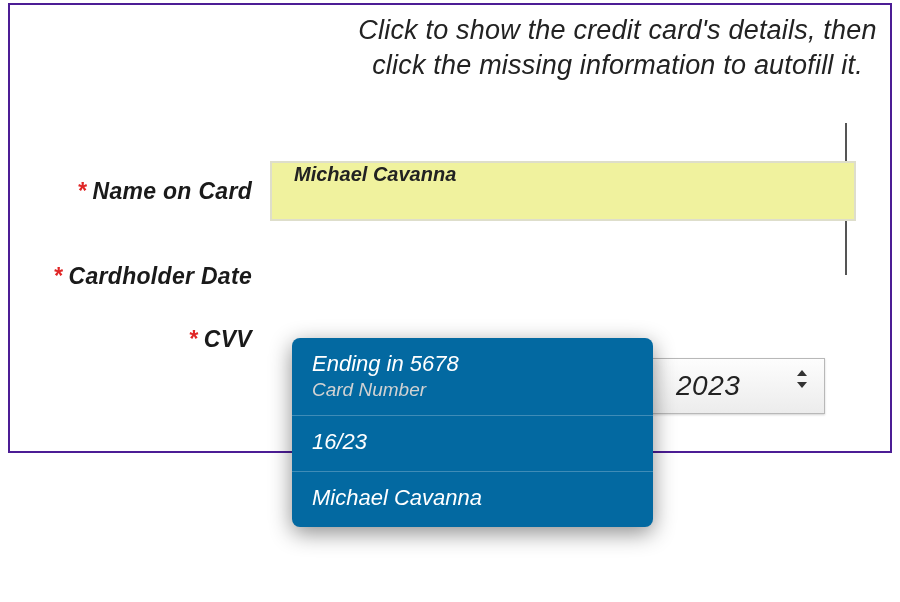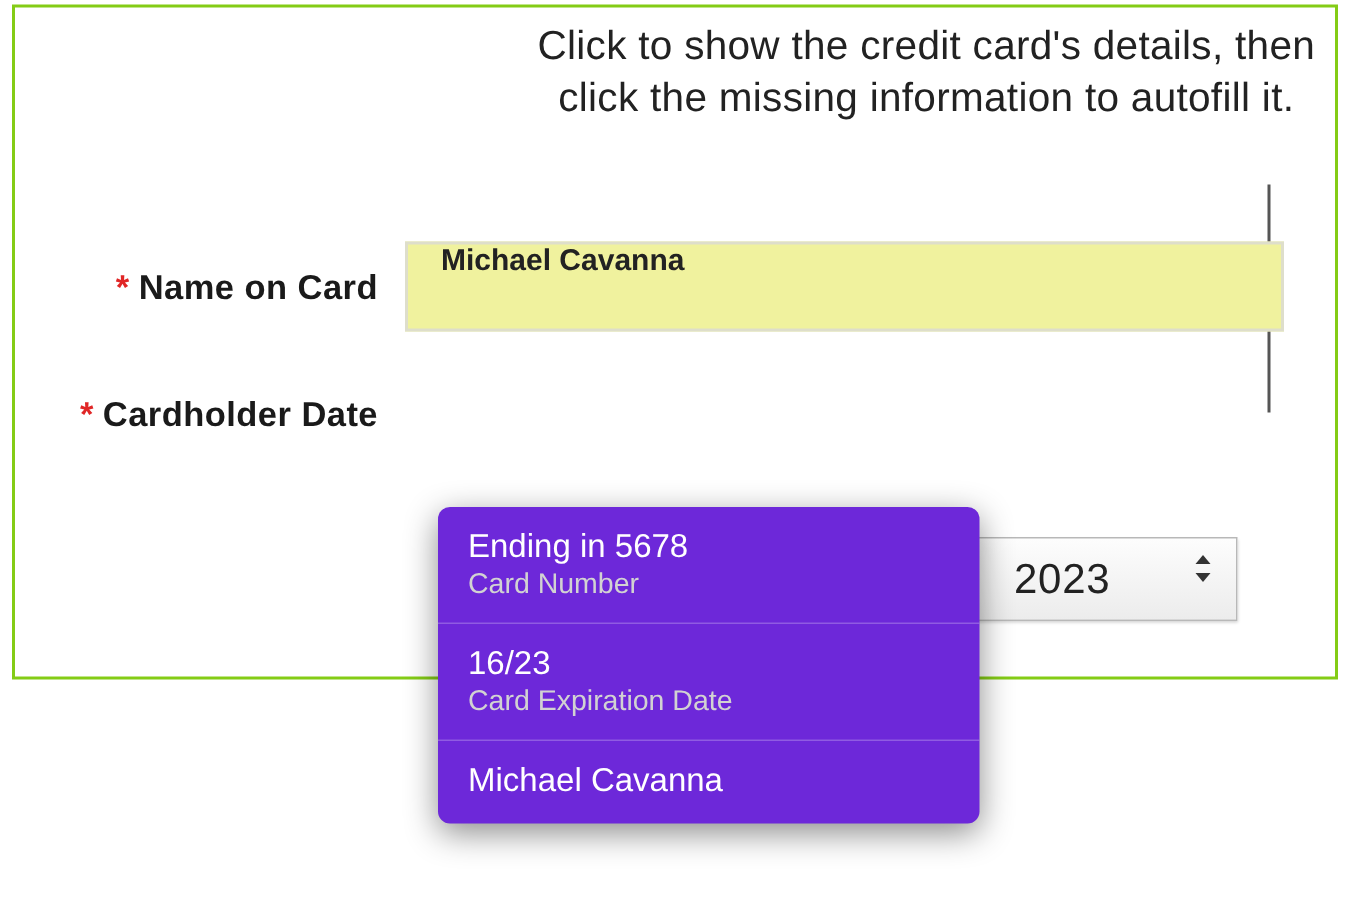--- a/index.html
+++ b/index.html
@@ -7,22 +7,23 @@
       width: 900px;
       height: 602px;
       font-family: -apple-system, "Helvetica Neue", Helvetica, Arial, sans-serif;
       background: #fff;
       position: relative;
       overflow: hidden;
     }
     .frame {
       position: absolute;
       left: 8px; right: 8px; top: 3px; height: 450px;
-      border: 2px solid #84cc16;
+      border: 2px solid #4c1d95;
       background: #fff;
+      font-style: italic;
     }
     .caption {
       position: absolute;
       top: 8px;
       left: 345px;
       width: 525px;
       text-align: center;
       font-size: 27px;
       line-height: 1.3;
       color: #222;
@@ -143,21 +144,21 @@
     }
     .stepper-arrows svg { width: 12px; height: 8px; display:block; }
     .dropdown {
       position: absolute;
       left: 282px;
       top: 333px;
       width: 361px;
       border-radius: 8px;
       overflow: hidden;
       box-shadow: 0 6px 22px rgba(0,0,0,0.45);
-      background: #6d28d9;
+      background: #0369a1;
     }
     .dd-item {
       padding: 13px 20px 14px 20px;
       border-bottom: 1px solid rgba(255,255,255,0.24);
     }
     .dd-item:last-child { border-bottom: none; }
     .dd-title {
       color: #fff;
       font-size: 22px;
       font-weight: 500;
@@ -190,20 +191,25 @@
       </div>
     </div>
 
 
     <div class="row exp" style="margin-top:42px;">
       <div class="label-col">
         <span class="req">*</span><span>Cardholder Date</span>
       </div>
     </div>
 
+    <div class="row" style="margin-top:36px;">
+      <div class="label-col">
+        <span class="req">*</span><span>CVV</span>
+      </div>
+    </div>
 
   </div>
 
   <div class="year-select-wrap">
     <div class="year-select">
       <span>2023</span>
       <div class="stepper-arrows">
         <svg viewBox="0 0 12 8">
             <path d="M1 7 L6 1 L11 7 Z" fill="#333"></path>
           </svg>
@@ -214,20 +220,19 @@
     </div>
   </div>
 
   <div class="dropdown">
     <div class="dd-item">
       <div class="dd-title">Ending in 5678</div>
       <div class="dd-sub">Card Number</div>
     </div>
     <div class="dd-item">
       <div class="dd-title">16/23</div>
-      <div class="dd-sub">Card Expiration Date</div>
     </div>
     <div class="dd-item">
       <div class="dd-title">Michael Cavanna</div>
     </div>
   </div>
 
 </div>
 
 </body></html>

